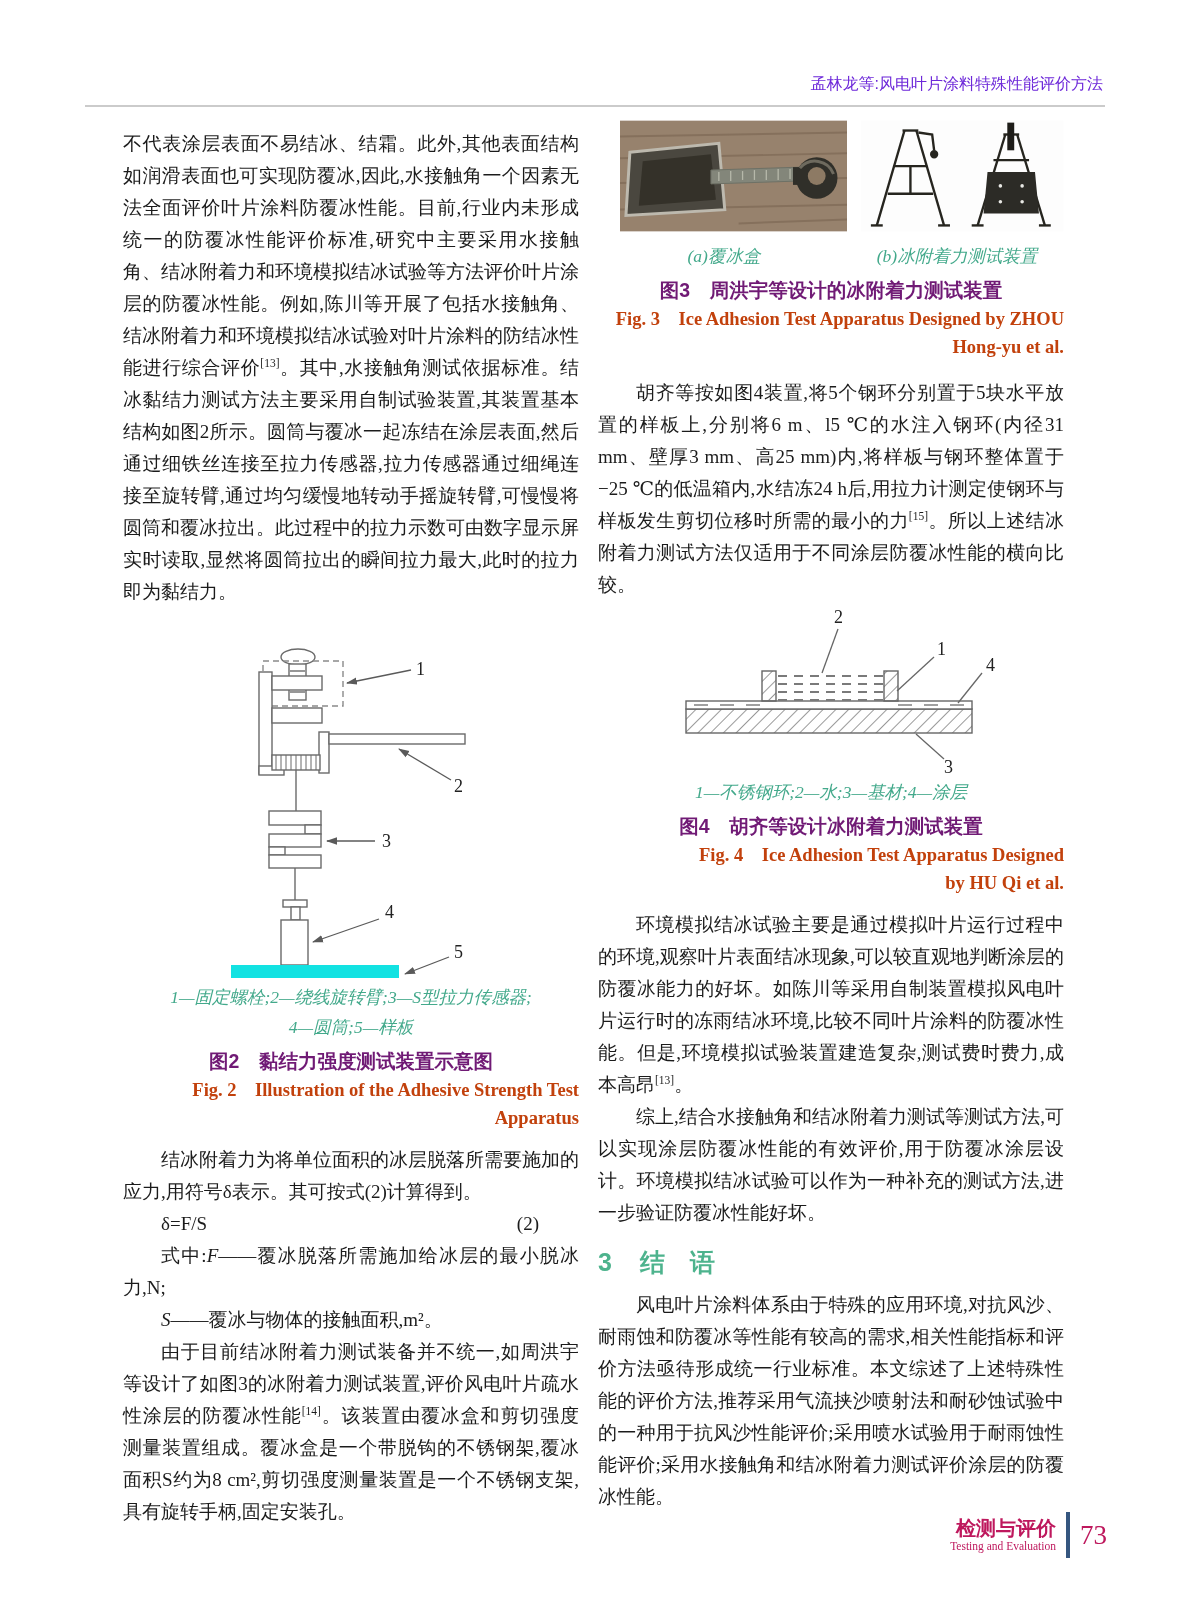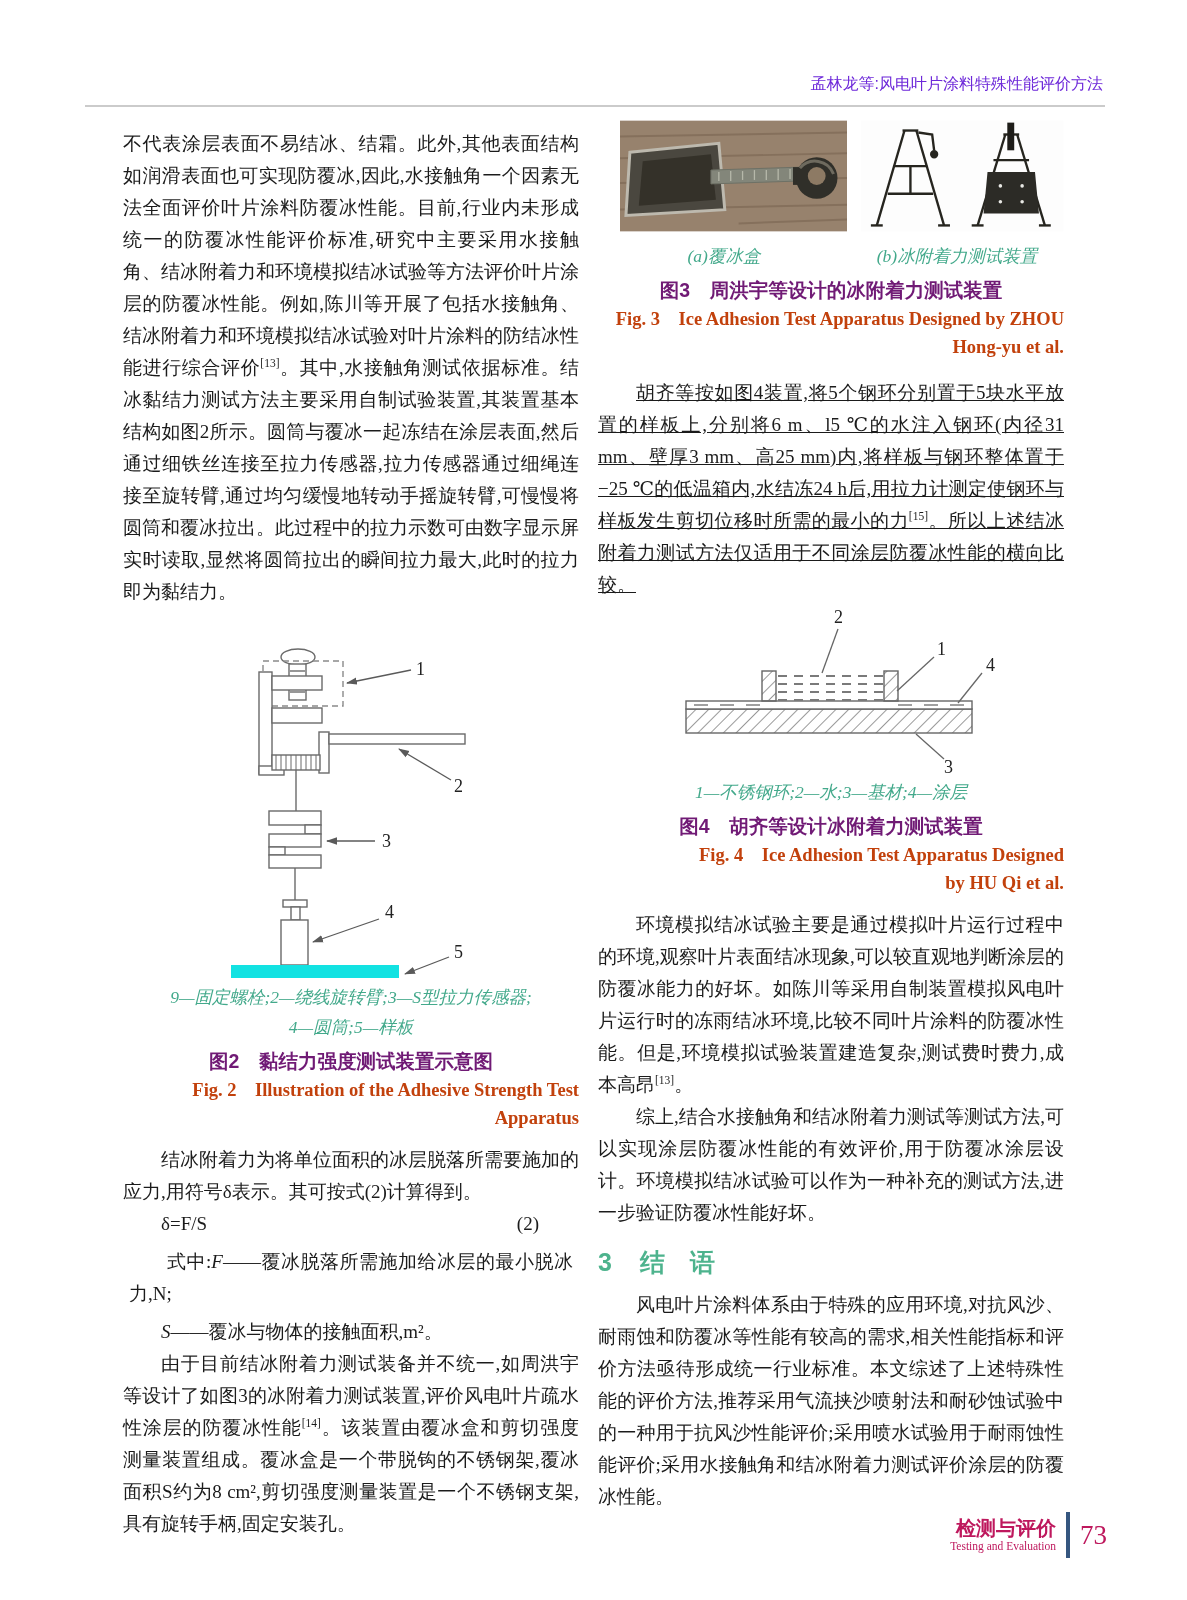--- a/index.html
+++ b/index.html
@@ -130,34 +130,34 @@
         <line x1="326" y1="329" x2="282" y2="346" marker-end="url(#arw)"></line>
       </g>
       <g font-size="18" fill="#222222">
         <text x="293" y="47">1</text>
         <text x="331" y="164">2</text>
         <text x="259" y="219">3</text>
         <text x="262" y="290">4</text>
         <text x="331" y="330">5</text>
       </g>
     </svg>
-    <div class="legend">9—固定螺栓;2—绕线旋转臂;3—S型拉力传感器;</div>
+    <div class="legend">1—固定螺栓;2—绕线旋转臂;3—S型拉力传感器;</div>
     <div class="legend">4—圆筒;5—样板</div>
     <div class="cap-cn">图2　黏结力强度测试装置示意图</div>
     <div class="cap-en">Fig. 2　Illustration of the Adhesive Strength Test Apparatus</div>
   </div>
 
   <p class="para indent" style="margin:12px 0 0 0;">结冰附着力为将单位面积的冰层脱落所需要施加的应力,用符号δ表示。其可按式(2)计算得到。</p>
 
   <div class="eq-row">
     <span class="eq-expr">δ=F/S</span>
     <span>(2)</span>
   </div>
 
-  <p class="where" style="margin:6px;text-indent:2em;"><span>式中:</span><span class="sym">F</span><span>——覆冰脱落所需施加给冰层的最小脱冰力,N;</span></p>
+  <p class="where" style="margin:0;text-indent:2em;"><span>式中:</span><span class="sym">F</span><span>——覆冰脱落所需施加给冰层的最小脱冰力,N;</span></p>
   <p class="where where-s" style="margin:0;"><span class="sym">S</span><span>——覆冰与物体的接触面积,m²。</span></p>
 
   <p class="para indent" style="margin:0;"><span>由于目前结冰附着力测试装备并不统一,如周洪宇等设计了如图3的冰附着力测试装置,评价风电叶片疏水性涂层的防覆冰性能</span><sup class="ref">[14]</sup><span>。该装置由覆冰盒和剪切强度测量装置组成。覆冰盒是一个带脱钩的不锈钢架,覆冰面积S约为8 cm²,剪切强度测量装置是一个不锈钢支架,具有旋转手柄,固定安装孔。</span></p>
 
 </div>
 
 <div class="col col-right">
 
   <div>
     <div class="fig3-photos">
@@ -221,21 +221,21 @@
     </div>
     <div class="fig3-caps">
       <div class="cap-a legend">(a)覆冰盒</div>
       <div class="cap-b legend">(b)冰附着力测试装置</div>
     </div>
     <div class="cap-cn">图3　周洪宇等设计的冰附着力测试装置</div>
     <div class="cap-en">Fig. 3　Ice Adhesion Test Apparatus Designed by ZHOU</div>
     <div class="cap-en">Hong-yu et al.</div>
   </div>
 
-  <p class="para indent" style="margin:16px 0 0 0;text-decoration:underline;"><span>胡齐等按如图4装置,将5个钢环分别置于5块水平放置的样板上,分别将6 m、l5 ℃的水注入钢环(内径31 mm、壁厚3 mm、高25 mm)内,将样板与钢环整体置于−25 ℃的低温箱内,水结冻24 h后,用拉力计测定使钢环与样板发生剪切位移时所需的最小的力</span><sup class="ref">[15]</sup><span>。所以上述结冰附着力测试方法仅适用于不同涂层防覆冰性能的横向比较。</span></p>
+  <p class="para indent" style="margin:16px 0 0 0;"><span>胡齐等按如图4装置,将5个钢环分别置于5块水平放置的样板上,分别将6 m、l5 ℃的水注入钢环(内径31 mm、壁厚3 mm、高25 mm)内,将样板与钢环整体置于−25 ℃的低温箱内,水结冻24 h后,用拉力计测定使钢环与样板发生剪切位移时所需的最小的力</span><sup class="ref">[15]</sup><span>。所以上述结冰附着力测试方法仅适用于不同涂层防覆冰性能的横向比较。</span></p>
 
   <div style="margin-top:2px;">
     <svg width="466" height="170" viewBox="0 0 466 170">
       <defs>
         <pattern id="hatch4" width="9" height="9" patternTransform="rotate(45)" patternUnits="userSpaceOnUse">
           <line x1="0" y1="0" x2="0" y2="9" stroke="#808080" stroke-width="1.6"></line>
         </pattern>
       </defs>
 
       <rect x="88" y="106" width="286" height="24" fill="url(#hatch4)" stroke="#666666" stroke-width="1.4"></rect>

